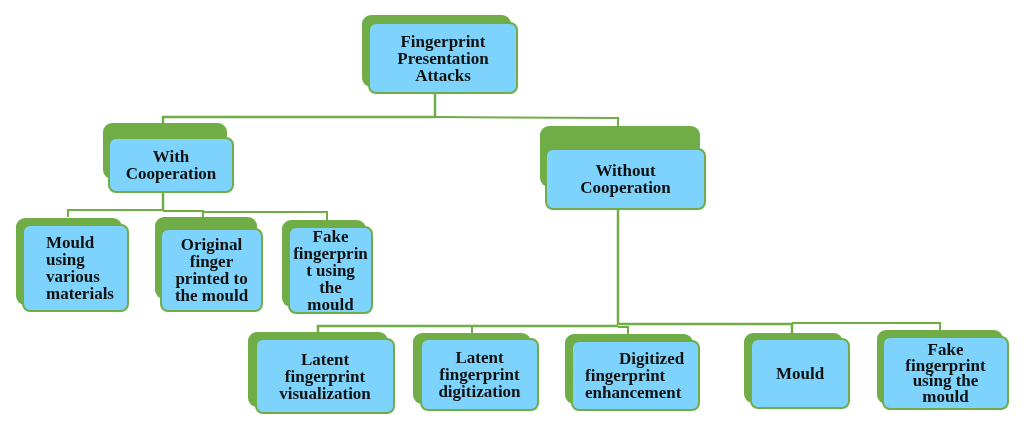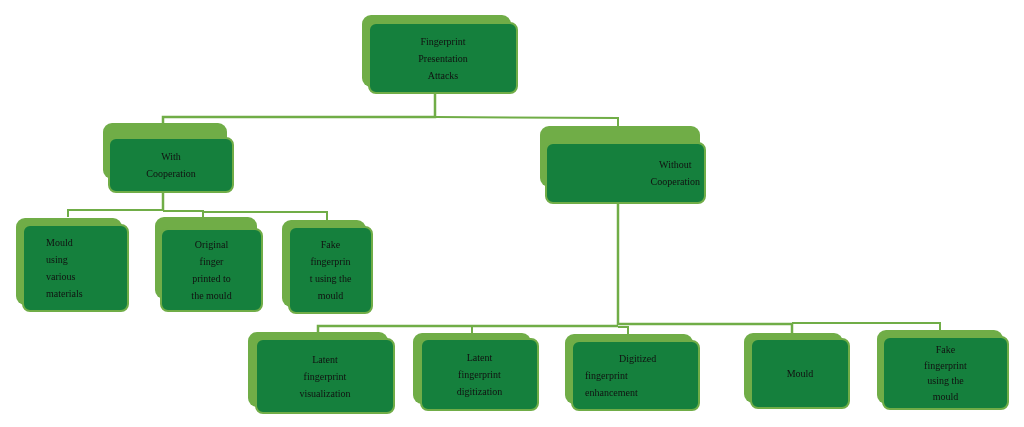--- a/index.html
+++ b/index.html
@@ -2,24 +2,24 @@
 <html><head>
   <meta charset="utf-8">
   <style>
     html, body { margin: 0; padding: 0; background: #ffffff; }
     body { width: 1024px; height: 427px; position: relative; overflow: hidden;
            font-family: "Liberation Serif", "DejaVu Serif", serif; color: #111; }
     #connectors { position: absolute; left: 0; top: 0; width: 1024px; height: 427px; }
     .node { position: absolute; }
     .node .shadow { position: absolute; left: 0; top: 0; background: #70AD47;
                     border-radius: 9px; }
-    .node .box { position: absolute; background: #15803d; border: 2.5px solid #70AD47;
+    .node .box { position: absolute; background: #7dd3fc; border: 2.5px solid #70AD47;
                  border-radius: 8px; box-sizing: border-box; display: flex;
                  align-items: center; justify-content: center; text-align: center;
-                 font-size: 10px; line-height: 17px; padding: 2px 4px; }
+                 font-size: 17px; line-height: 17px; padding: 2px 4px; font-weight: bold; }
     .node .label { white-space: pre-line; }
   </style>
 </head>
 <body>
 
 <svg id="connectors" xmlns="http://www.w3.org/2000/svg">
   <g stroke="#70AD47" fill="none">
 
     <polyline stroke-width="2.5" points="435,93 435,117 163,117 163,123"></polyline>
     <polyline stroke-width="2" points="435,117 618,118 618,126"></polyline>
@@ -50,21 +50,21 @@
 <div class="node" style="left:103px; top:123px;">
   <div class="shadow" style="width:124px; height:56px;"></div>
   <div class="box" style="left:5px; top:14px; width:126px; height:56px;">
     <span class="label">With
 Cooperation</span>
   </div>
 </div>
 
 <div class="node" style="left:540px; top:126px;">
   <div class="shadow" style="width:160px; height:61px;"></div>
-  <div class="box" style="left:5px; top:16px; width:161px; height:62px;justify-content:flex-end;">
+  <div class="box" style="left:5px; top:22px; width:161px; height:62px;">
     <span class="label">Without
 Cooperation</span>
   </div>
 </div>
 
 <div class="node" style="left:16px; top:218px;">
   <div class="shadow" style="width:106px; height:87px;"></div>
   <div class="box" style="left:6px; top:6px; width:107px; height:88px; text-align:left; justify-content:flex-start; padding-left:22px;">
     <span class="label">Mould
 using

